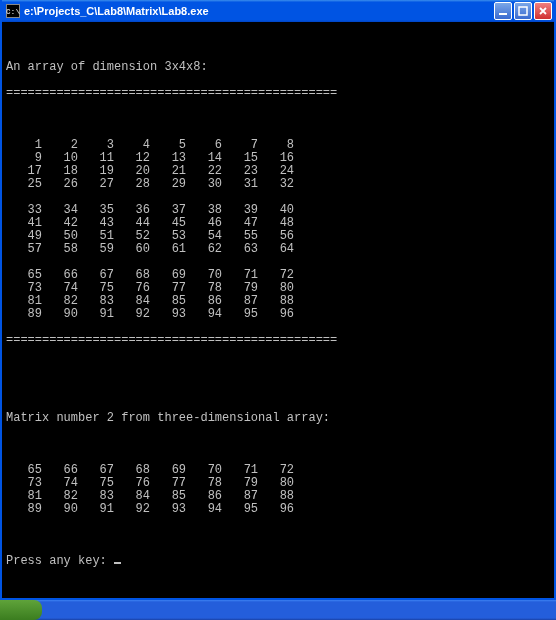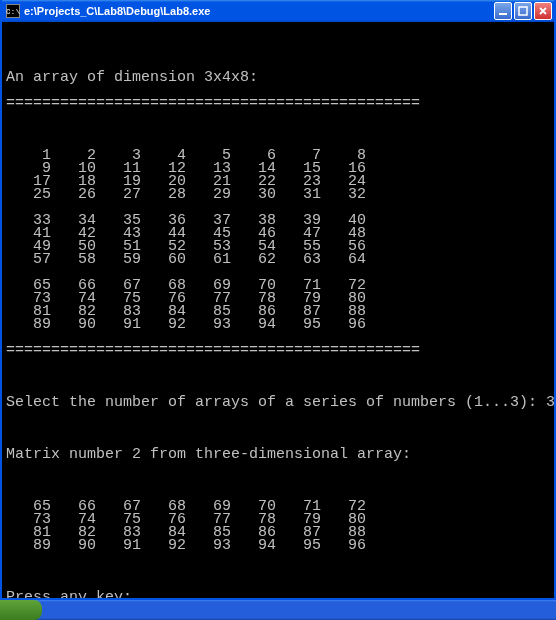--- a/index.html
+++ b/index.html
@@ -73,23 +73,23 @@
   }
   .win-btn.close {
     background: linear-gradient(to bottom, #f08080, #d03030);
   }
   .win-btn svg { width: 10px; height: 10px; }
   .console {
     flex: 1;
     background: #000;
     color: #c0c0c0;
     font-family: 'Courier New', monospace;
-    font-size: 15px;
+    font-size: 12px;
     line-height: 13px;
-    padding: 10px 4px;
+    padding: 0 4px;
     white-space: pre;
     overflow: hidden;
   }
   .cursor {
     display: inline-block;
     width: 7px;
     height: 2px;
     background: #c0c0c0;
     vertical-align: baseline;
     margin-bottom: 0;
@@ -111,21 +111,21 @@
     border-radius: 0 8px 8px 0;
   }
   .row { display: block; }
 </style>
 </head>
 <body>
 
 <div class="window">
   <div class="titlebar">
     <span class="icon">C:\</span>
-    <span class="title-text">e:\Projects_C\Lab8\Debug\Lab8.exe</span>
+    <span class="title-text">e:\Projects_C\Lab8\Matrix\Lab8.exe</span>
     <div class="win-controls">
       <div class="win-btn">
         <svg viewBox="0 0 10 10">
             <rect x="1" y="7" width="8" height="2" fill="#fff"></rect>
           </svg>
       </div>
       <div class="win-btn">
         <svg viewBox="0 0 10 10">
             <rect x="1" y="1" width="8" height="8" fill="none" stroke="#fff" stroke-width="1.5"></rect>
           </svg>
@@ -139,21 +139,20 @@
   </div>
 
   <div class="console">
 <span class="row"> </span>
 <span class="row">An array of dimension 3x4x8:</span>
 <span class="row">==============================================</span>
 <span class="row"> </span>
 <span id="array3d-block"><span class="row">    1    2    3    4    5    6    7    8</span><span class="row">    9   10   11   12   13   14   15   16</span><span class="row">   17   18   19   20   21   22   23   24</span><span class="row">   25   26   27   28   29   30   31   32</span><span class="row"> </span><span class="row">   33   34   35   36   37   38   39   40</span><span class="row">   41   42   43   44   45   46   47   48</span><span class="row">   49   50   51   52   53   54   55   56</span><span class="row">   57   58   59   60   61   62   63   64</span><span class="row"> </span><span class="row">   65   66   67   68   69   70   71   72</span><span class="row">   73   74   75   76   77   78   79   80</span><span class="row">   81   82   83   84   85   86   87   88</span><span class="row">   89   90   91   92   93   94   95   96</span></span>
 <span class="row">==============================================</span>
 <span class="row"> </span>
-<span class="row"><span>Select the number of arrays of a series of numbers (1...3): </span><span>3</span></span>
 <span class="row"> </span>
 <span class="row">Matrix number 2 from three-dimensional array:</span>
 <span class="row"> </span>
 <span id="selected-matrix-block"><span class="row">   65   66   67   68   69   70   71   72</span><span class="row">   73   74   75   76   77   78   79   80</span><span class="row">   81   82   83   84   85   86   87   88</span><span class="row">   89   90   91   92   93   94   95   96</span></span>
 <span class="row"> </span>
 <span class="row"><span>Press any key: </span><span class="cursor"></span></span>
   </div>
 </div>
 
 <div class="taskbar">

